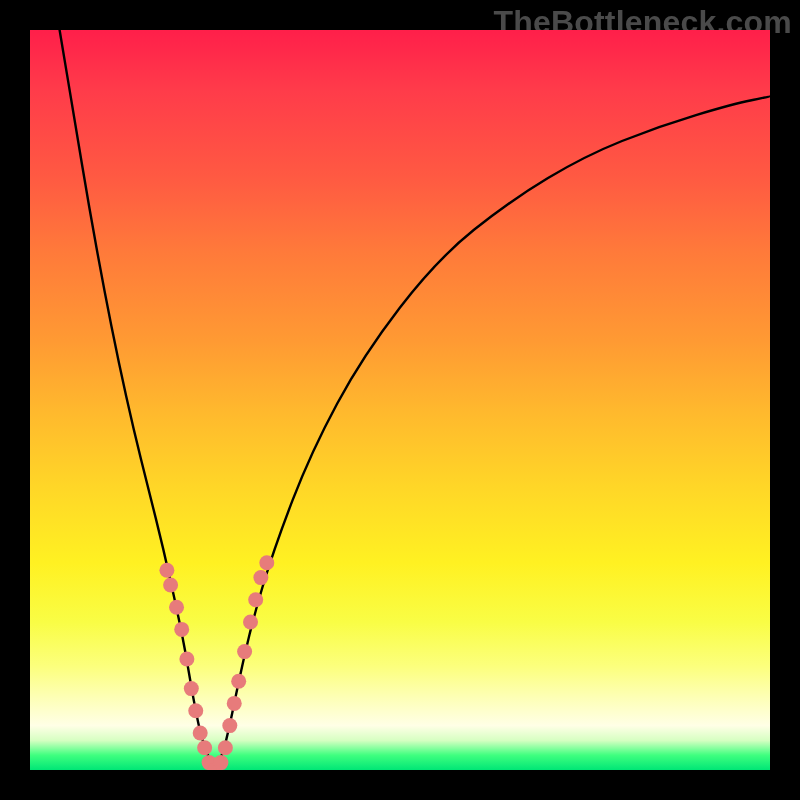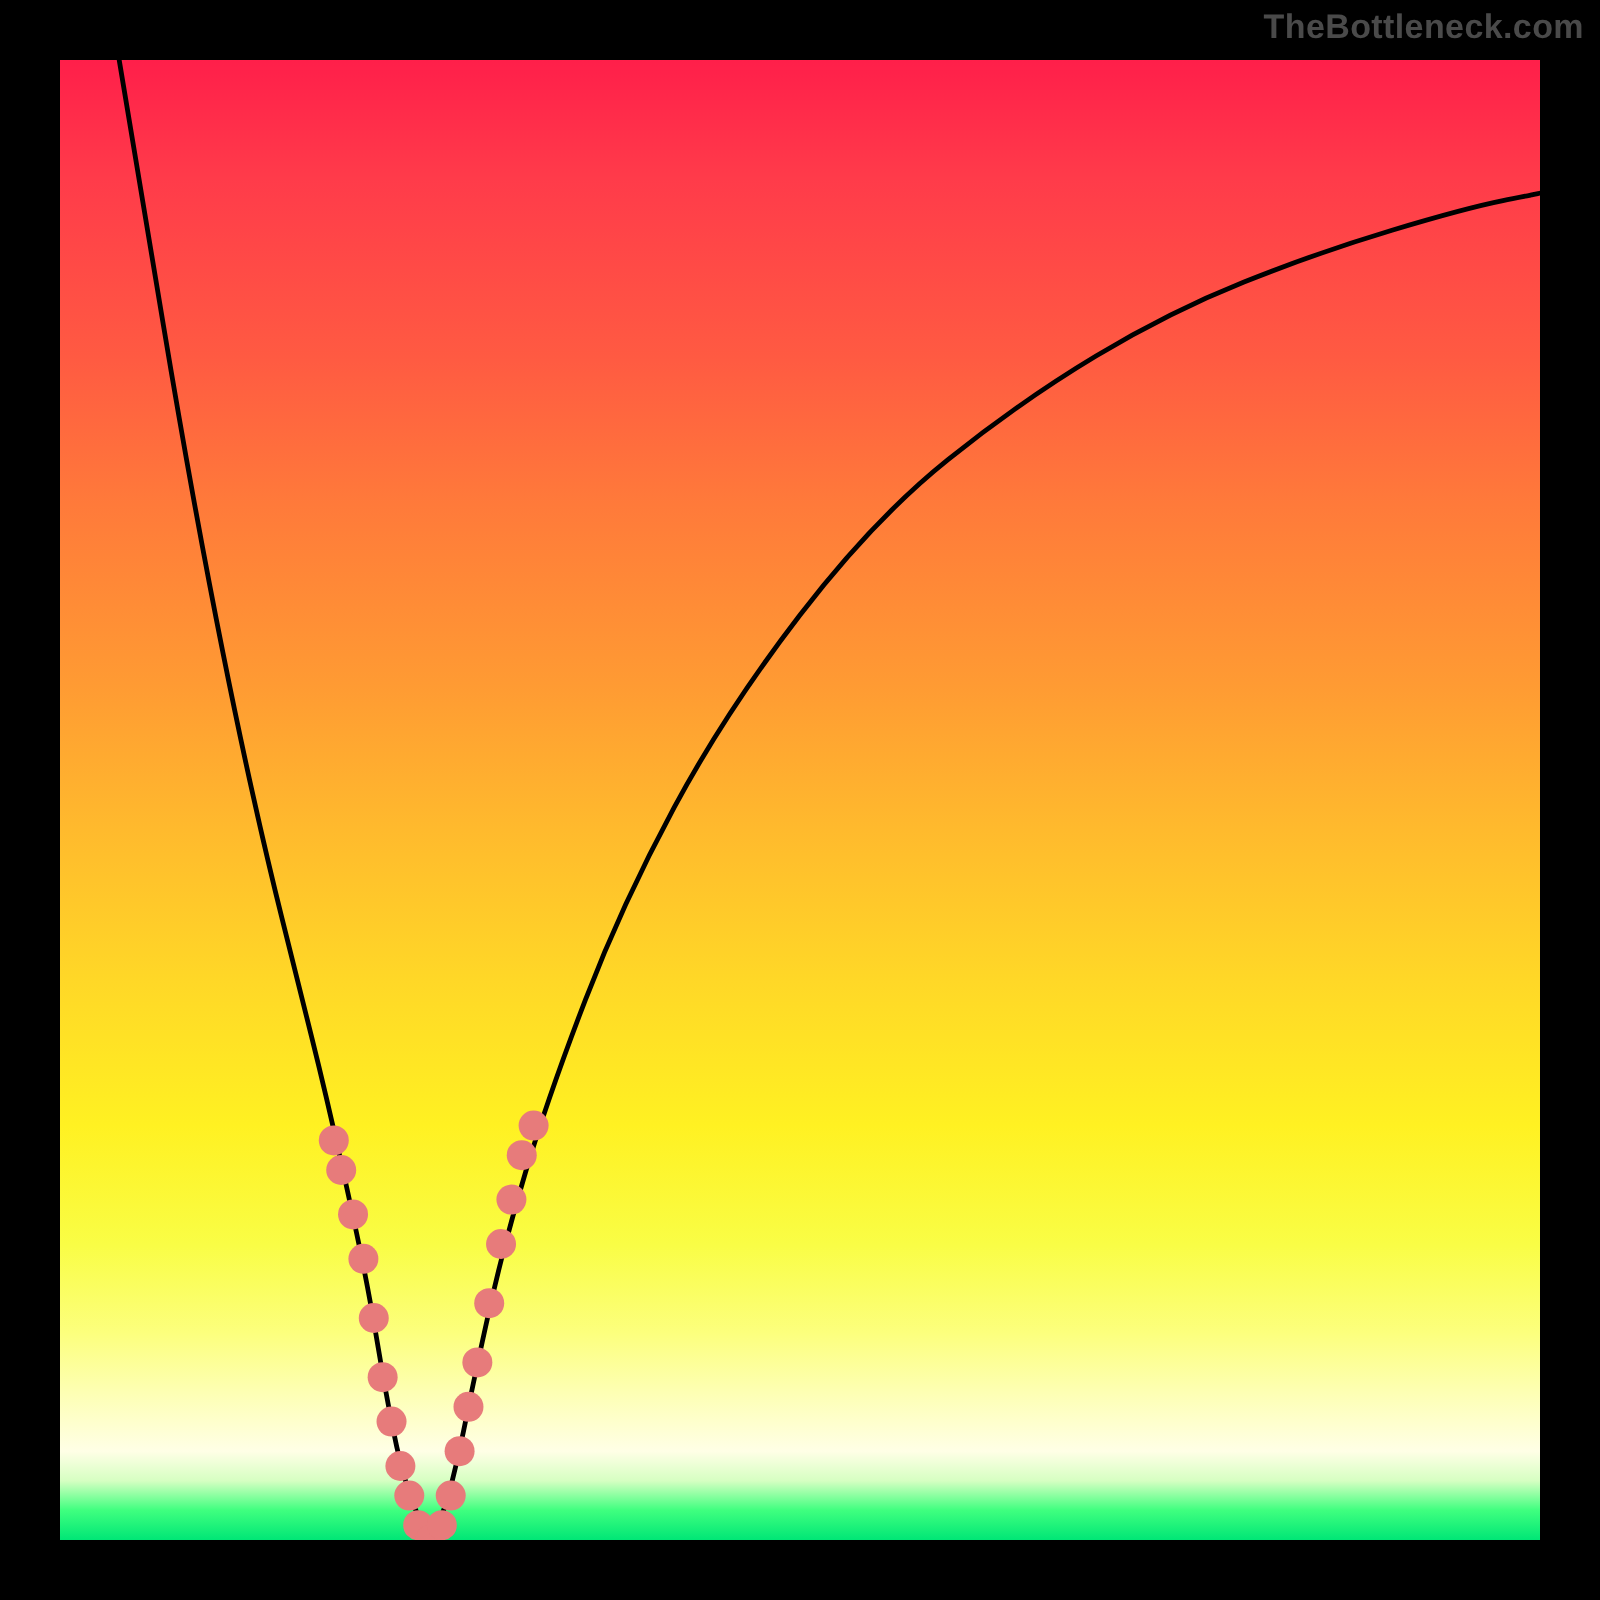--- a/index.html
+++ b/index.html
@@ -41,21 +41,21 @@
       #d6ffc2 96%,
       #3fff7f 98%,
       #00e676 100%
     );
   }
   .watermark {
     position: absolute;
     top: 4px;
     right: 8px;
     color: #4a4a4a;
-    font-size: 17px;
+    font-size: 32px;
     font-weight: 600;
     letter-spacing: 0.2px;
     user-select: none;
   }
   svg.curve {
     position: absolute;
     top: 0;
     left: 0;
     width: 740px;
     height: 740px;

